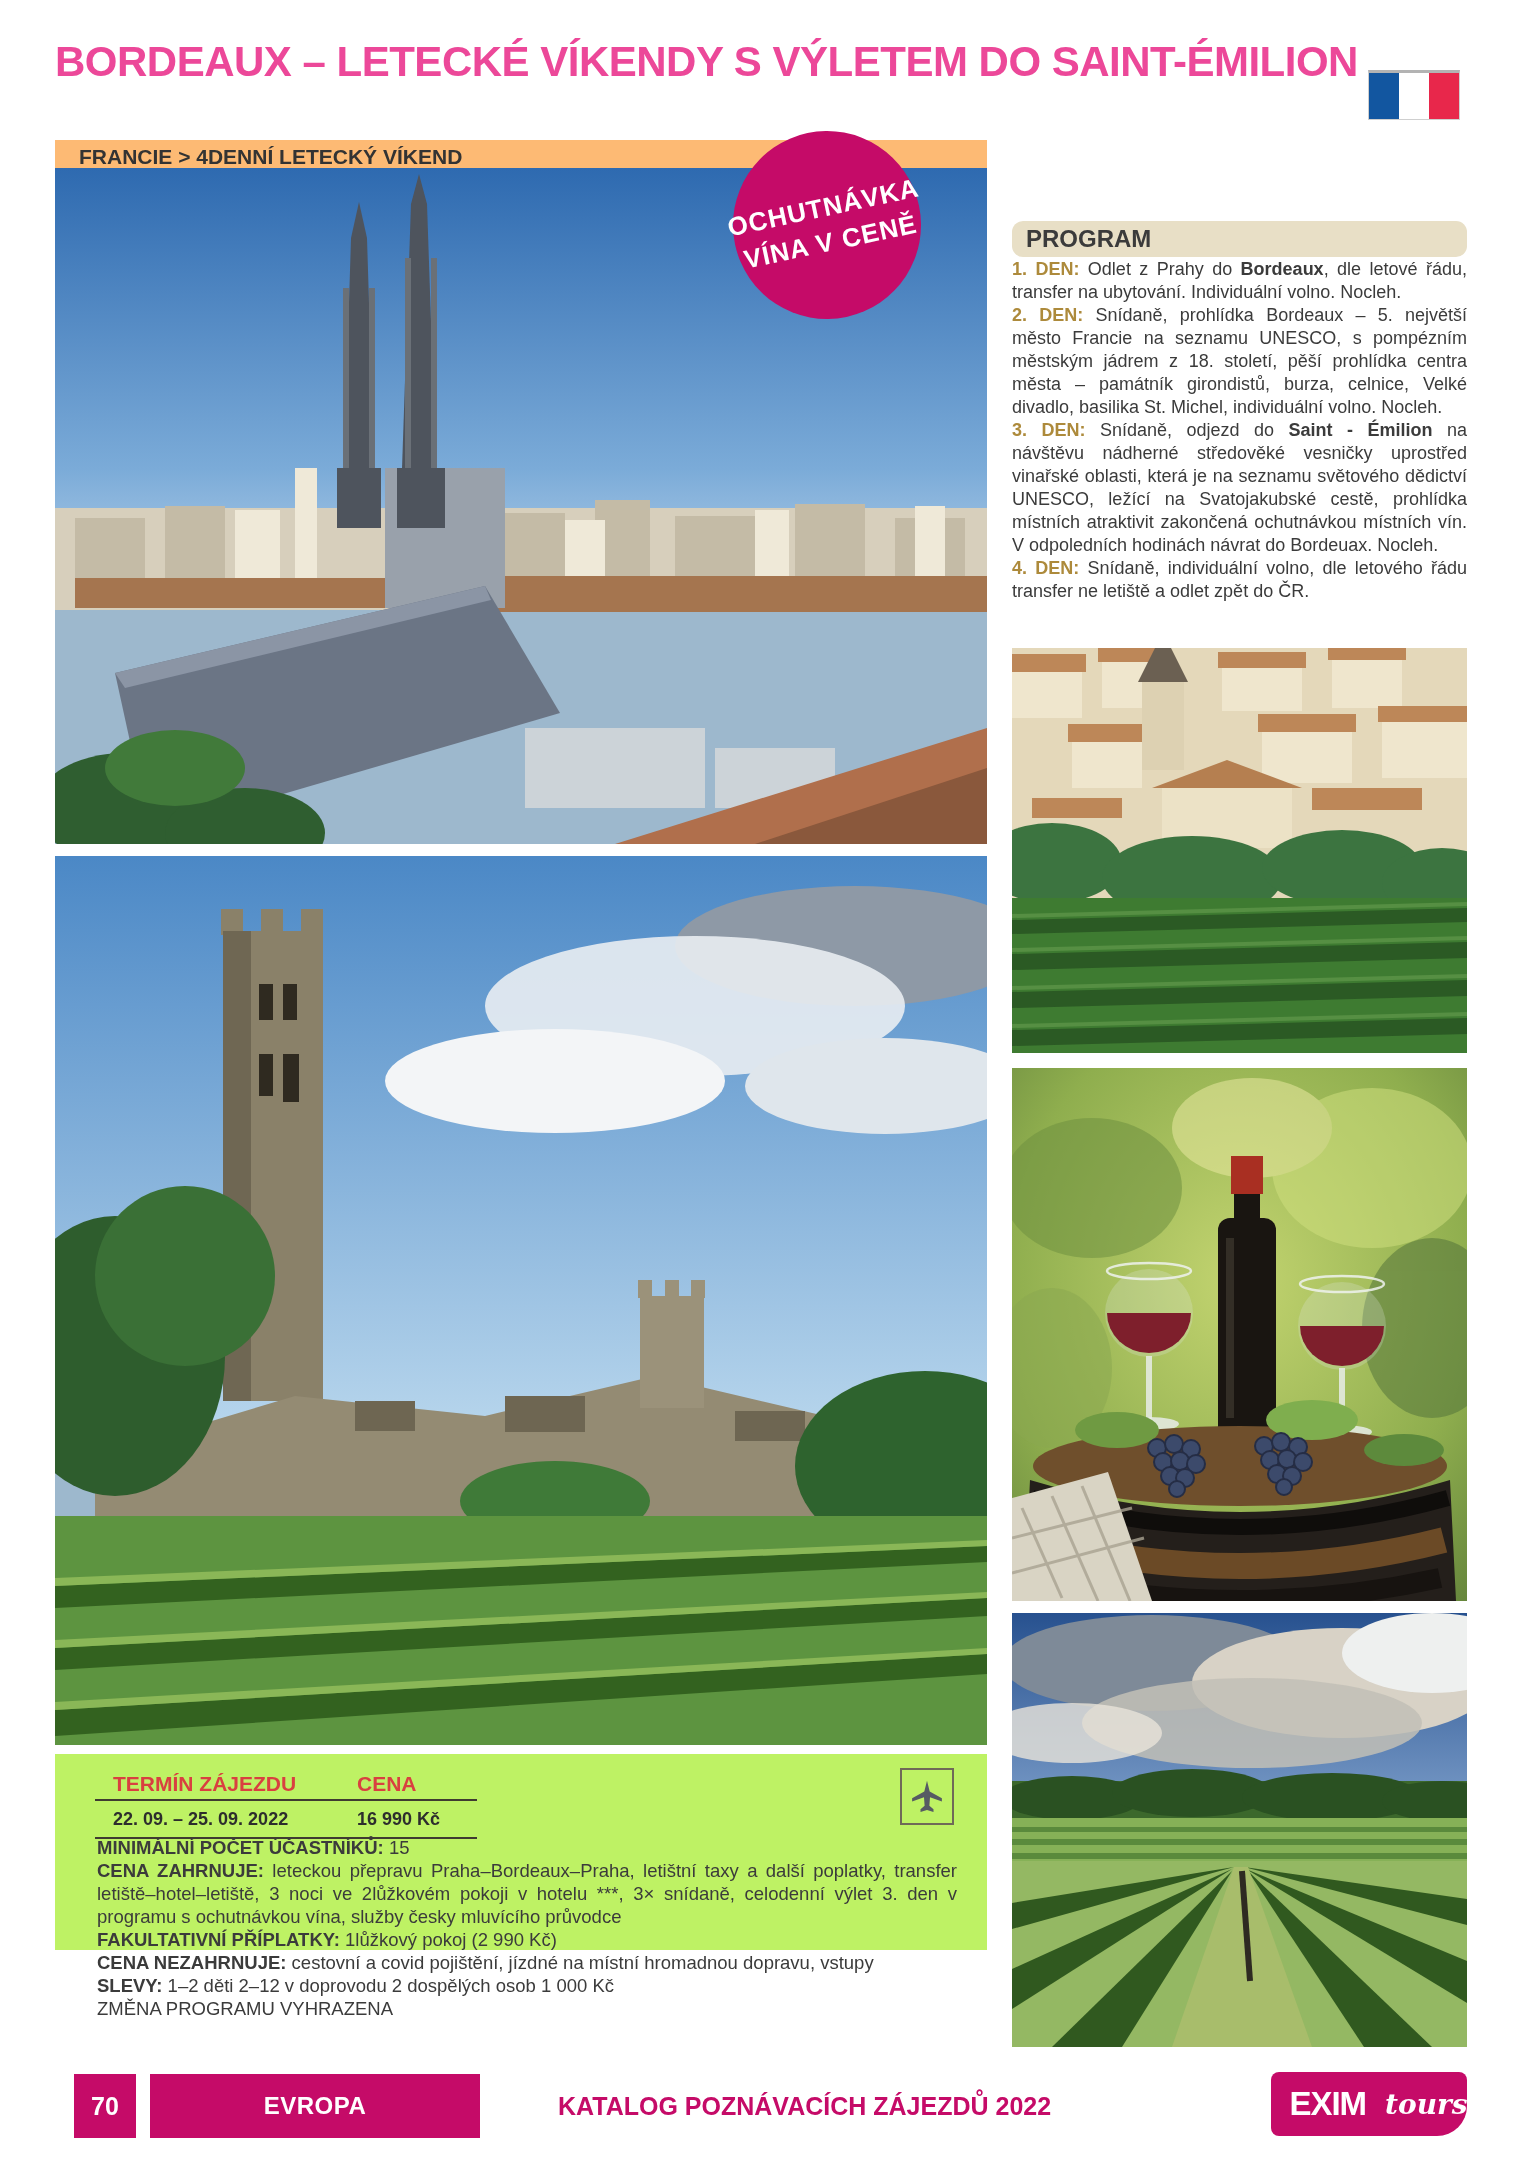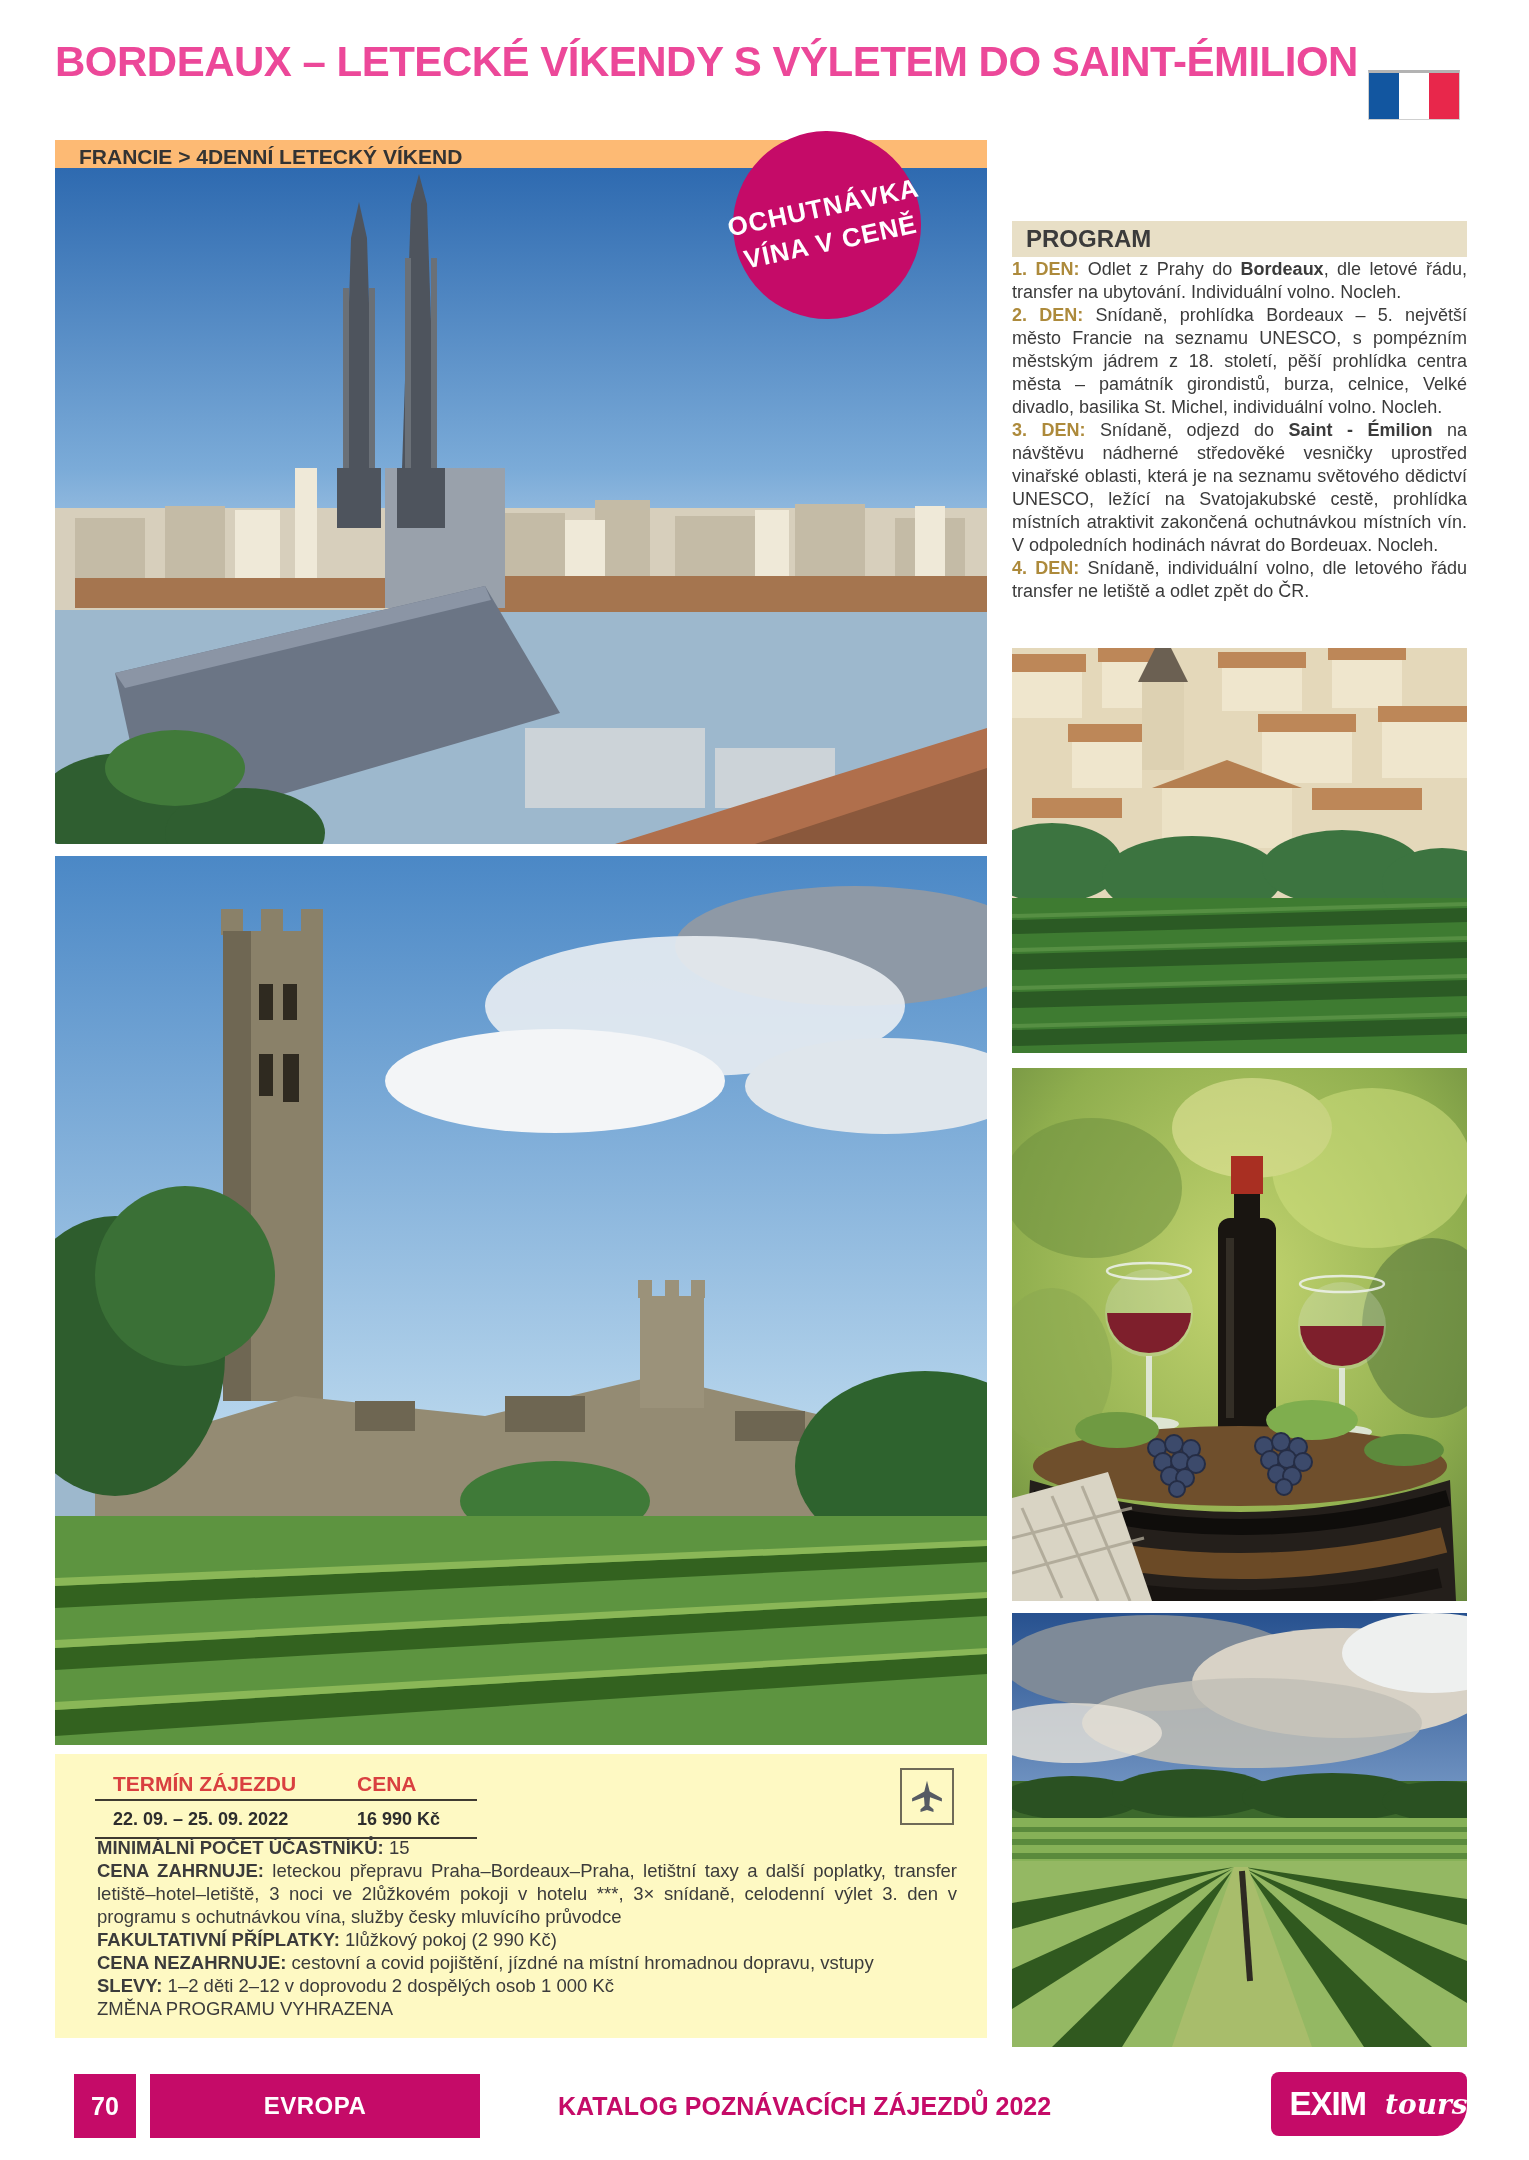--- a/index.html
+++ b/index.html
@@ -26,28 +26,28 @@
   .photo{overflow:hidden;background:#9db8cd;}
   .photo svg{display:block;width:100%;height:100%;}
   #photo-main{left:55px;top:168px;width:932px;height:676px;}
   #photo-castle{left:55px;top:856px;width:932px;height:889px;}
   #photo-village{left:1012px;top:648px;width:455px;height:405px;}
   #photo-wine{left:1012px;top:1068px;width:455px;height:533px;}
   #photo-vineyard{left:1012px;top:1613px;width:455px;height:434px;}
 
   
   .program-head{left:1012px;top:221px;width:455px;height:36px;background:#e8dfc6;
-                font-size:24px;font-weight:700;line-height:36px;padding-left:14px;box-sizing:border-box;color:#3b3b3b;}
+                font-size:24px;font-weight:700;line-height:36px;padding-left:14px;box-sizing:border-box;color:#3b3b3b;border-radius:11px;}
   .program-days{left:1012px;top:258px;width:455px;font-size:18px;line-height:23px;color:#3b3b3b;}
   .program-days p{margin:0;text-align:justify;}
   .day-label{color:#ad8a3b;font-weight:700;}
   .b{font-weight:700;}
 
   
-  .info-panel{left:55px;top:1754px;width:932px;height:284px;background:#fef9c3;}
+  .info-panel{left:55px;top:1754px;width:932px;height:196px;background:#bef264;}
   .price-table{position:absolute;left:40px;top:14px;width:382px;}
   .pt-row{display:flex;border-bottom:2px solid#3f3b31;}
   .pt-row span:first-child{width:244px;padding-left:18px;}
   .pt-head{color:#d94040;font-weight:700;font-size:21px;line-height:31px;}
   .pt-data{color:#2d2d2d;font-weight:700;font-size:18px;line-height:36px;}
   .plane-box{position:absolute;left:845px;top:14px;width:54px;height:57px;border:2px solid #6f6a58;
              box-sizing:border-box;display:flex;align-items:center;justify-content:center;}
   .info-lines{position:absolute;left:42px;top:82px;width:860px;font-size:18.5px;line-height:23px;color:#3b3b3b;}
   .info-lines p{margin:0;text-align:justify;}
   .info-lines .lab{font-weight:700;}

